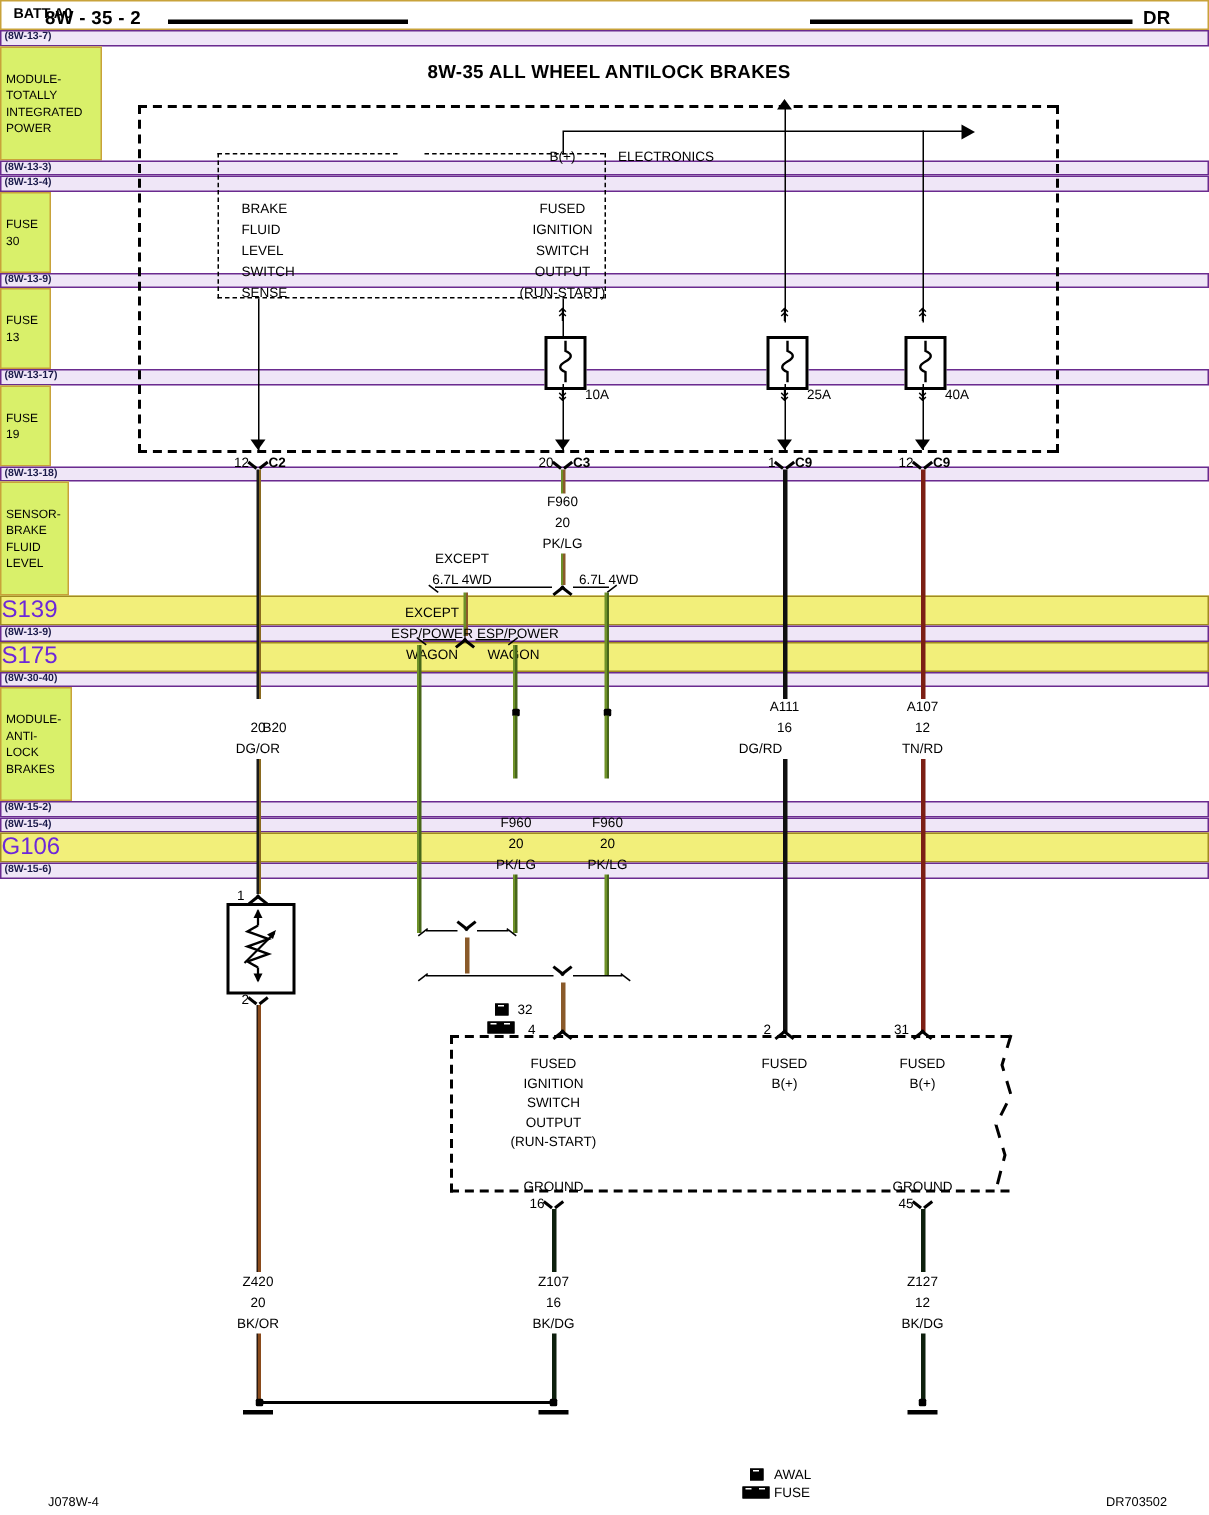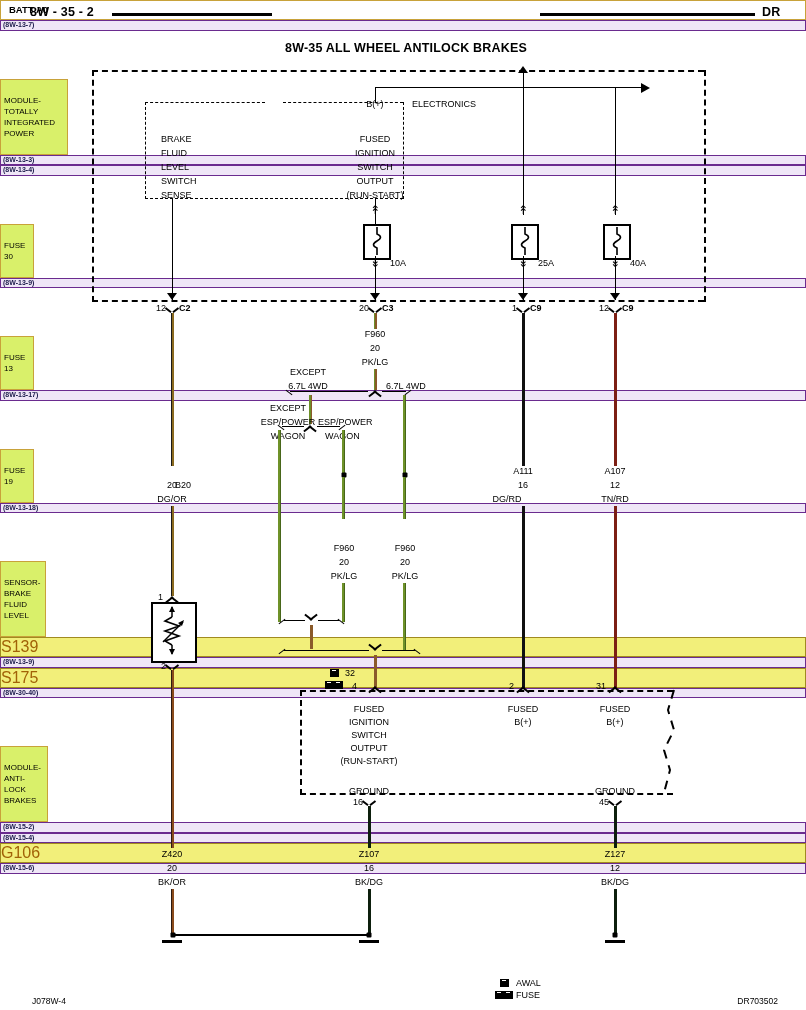--- a/index.html
+++ b/index.html
@@ -71,30 +71,29 @@
   .dash-v {
     position: absolute;
     width: 0;
     border-left: 2px dashed #000;
   }
   .dash-h.thin { border-top-width: 1.5px; }
   .dash-v.thin { border-left-width: 1.5px; }
   .chip-yellow {
     background: #f2ef7a;
     border: 1px solid #a08a20;
-    color: #a16207;
+    color: #6d28d9;
   }
   .chip-green {
     background: #d9f06a;
     border: 1px solid #c8a23a;
     color: #000;
     font-size: 8px;
     line-height: 11px;
     padding: 15px 3px;
-    margin-top: 48px;
   }
   .chip-ref {
     background: #efe6f7;
     border: 1px solid #6a2b8f;
     color: #1a1a4a;
     font-size: 7px;
     line-height: 8.5px;
     padding: 0 2px;
     font-weight: bold;
   }

